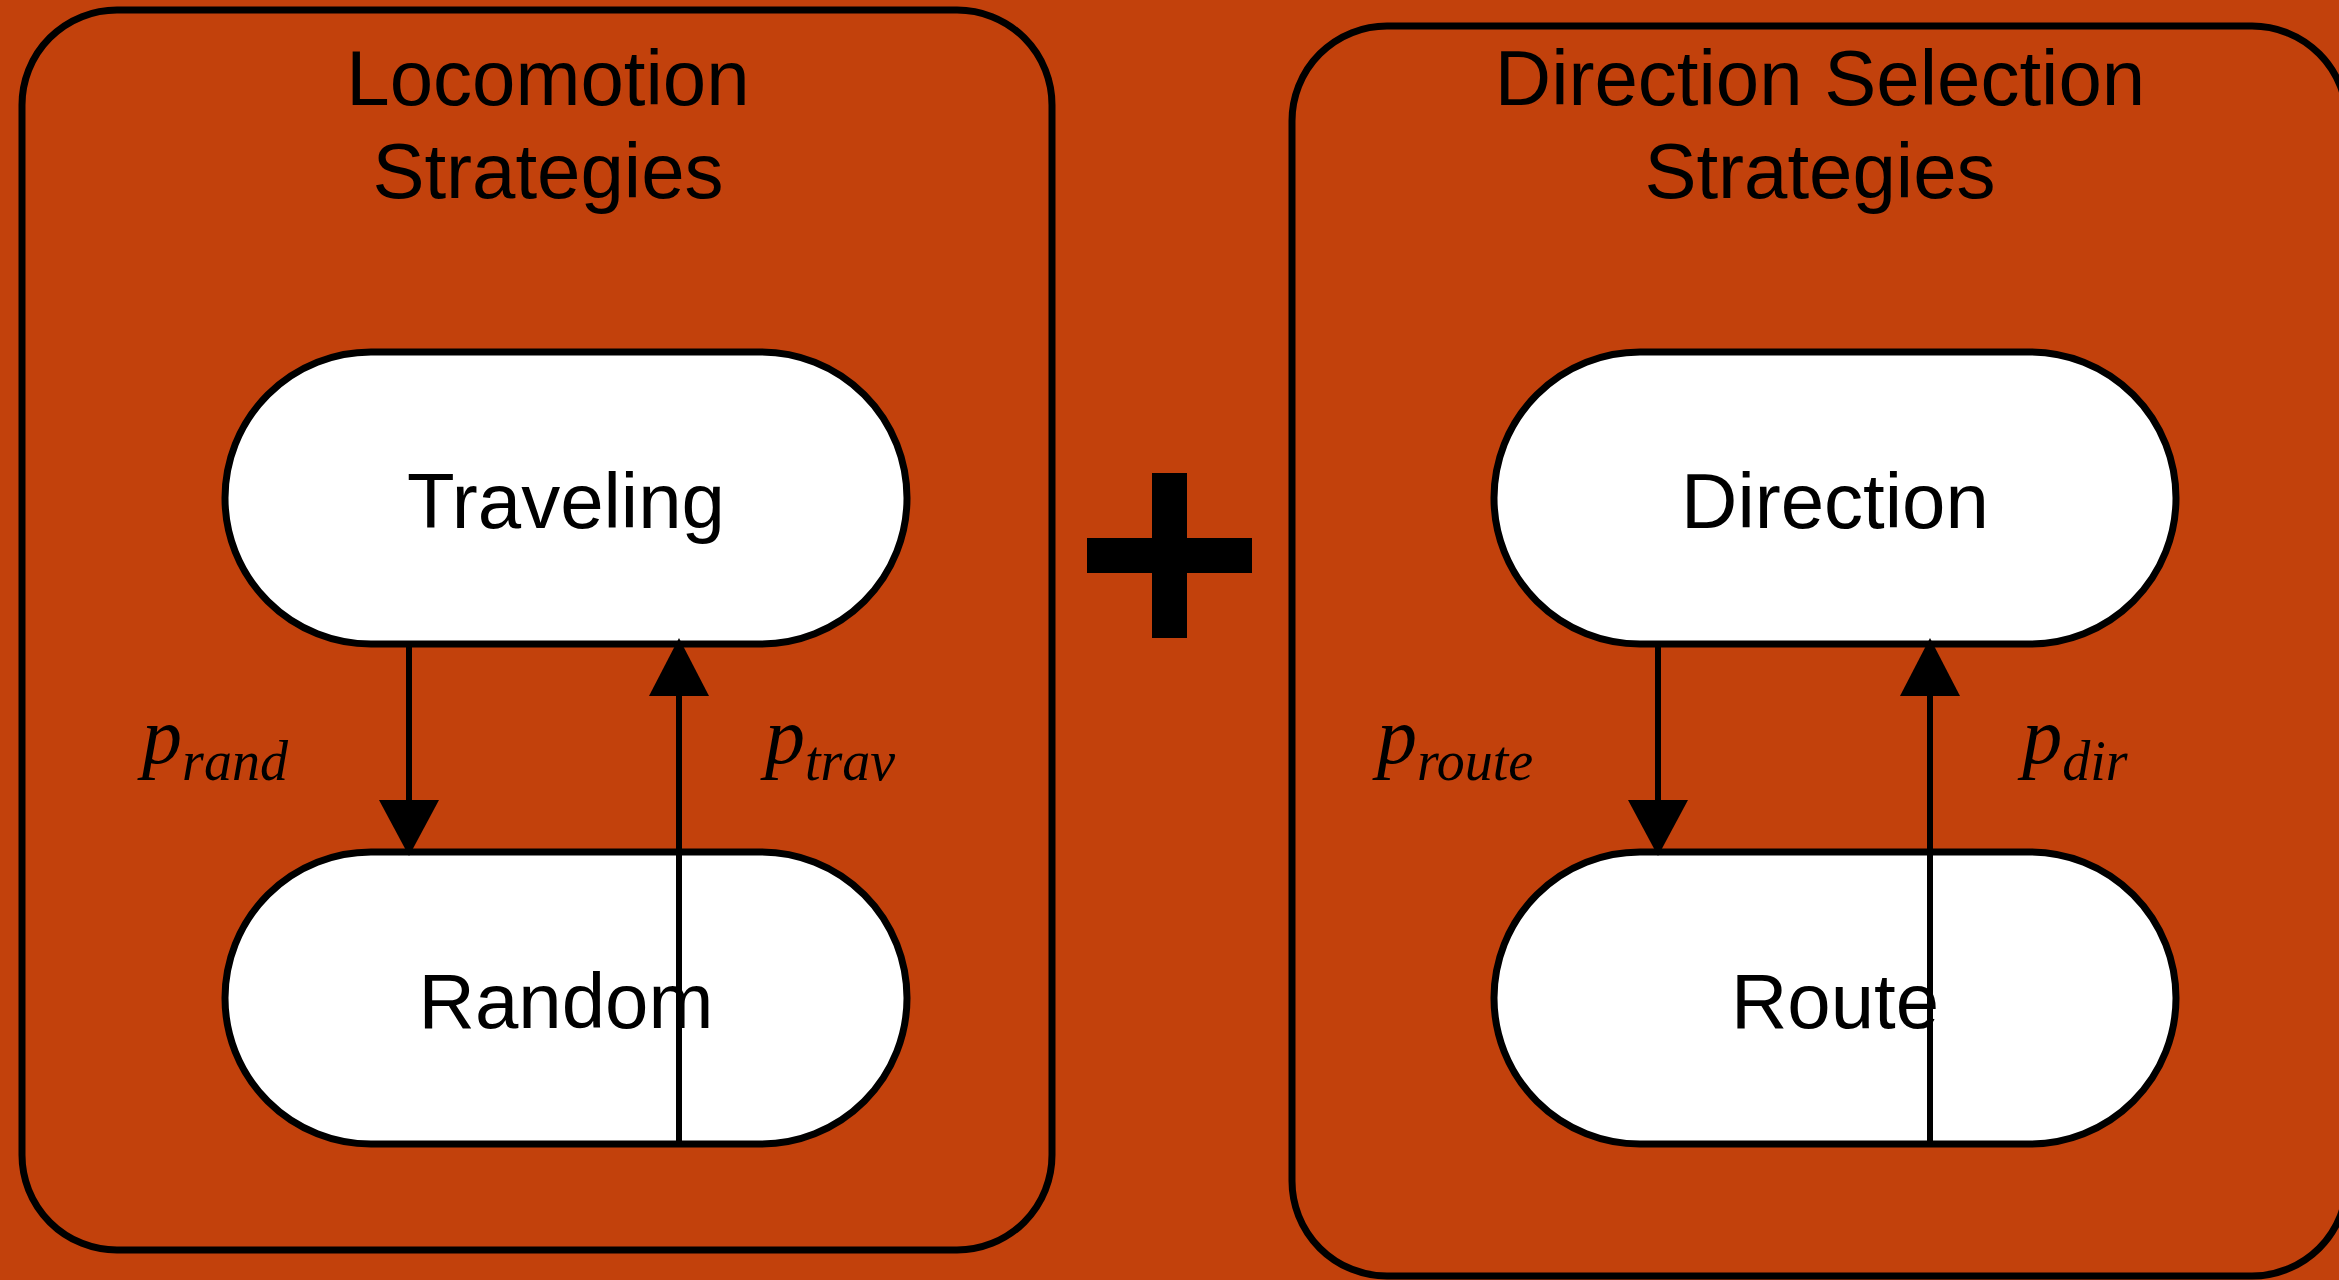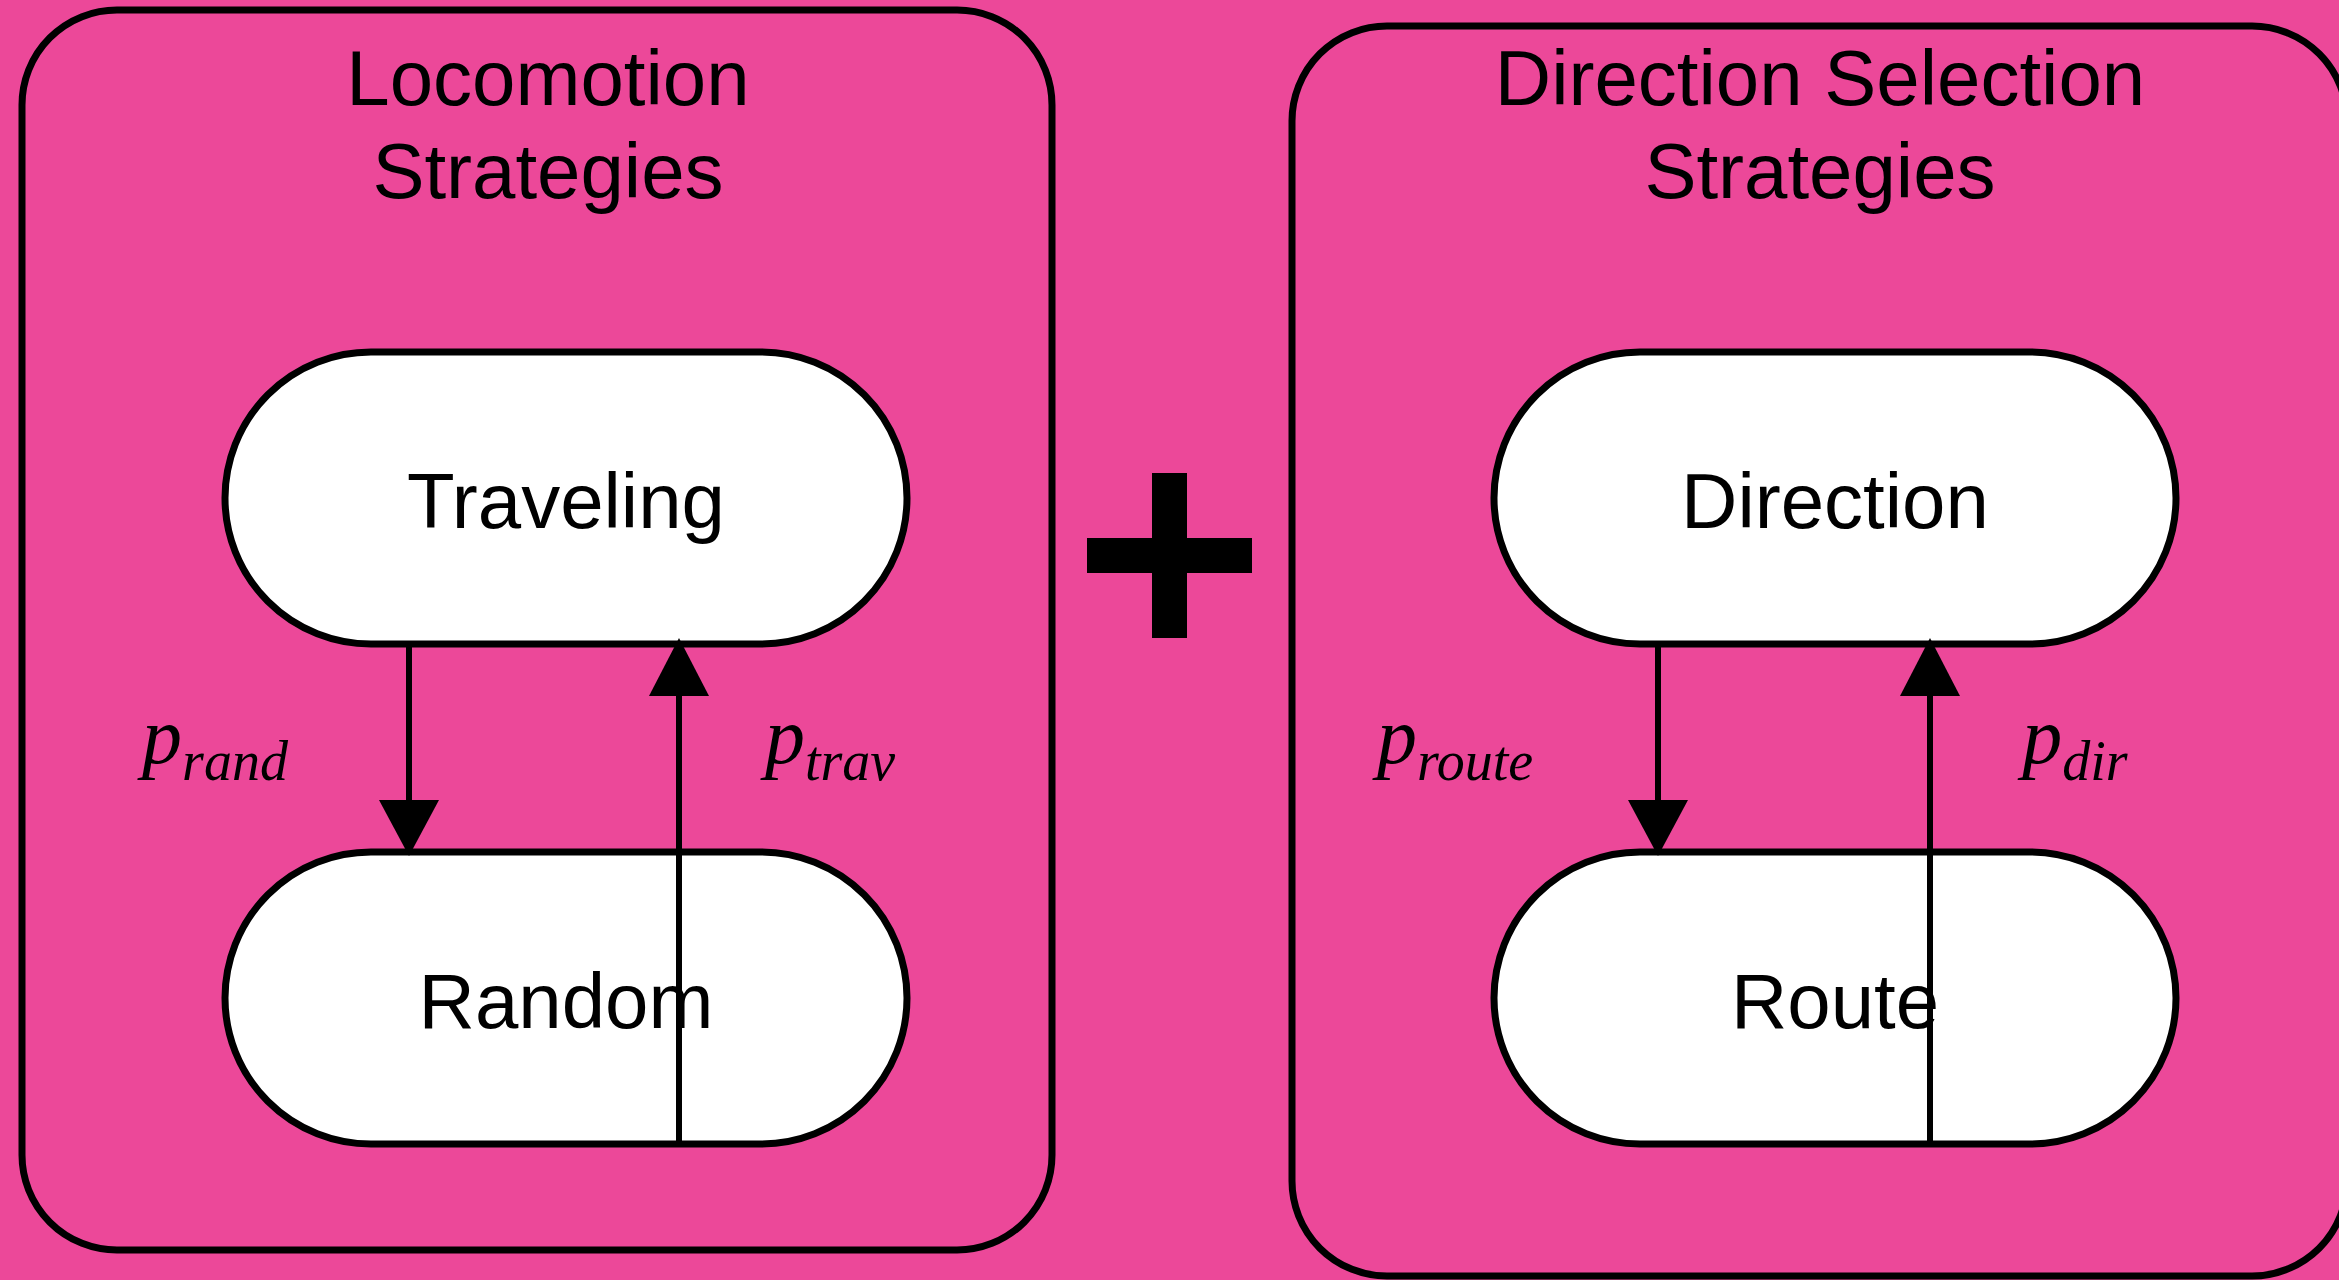--- a/index.html
+++ b/index.html
@@ -10,21 +10,21 @@
   body {
     width: 2339px;
     height: 1280px;
     overflow: hidden;
     font-family: "Liberation Sans", sans-serif;
   }
   #diagram-root {
     position: relative;
     width: 2339px;
     height: 1280px;
-    background: #ec4899;
+    background: #c2410c;
   }
   svg.canvas {
     position: absolute;
     top: 0;
     left: 0;
     width: 2339px;
     height: 1280px;
   }
   .panel-outline {
     fill: none;

